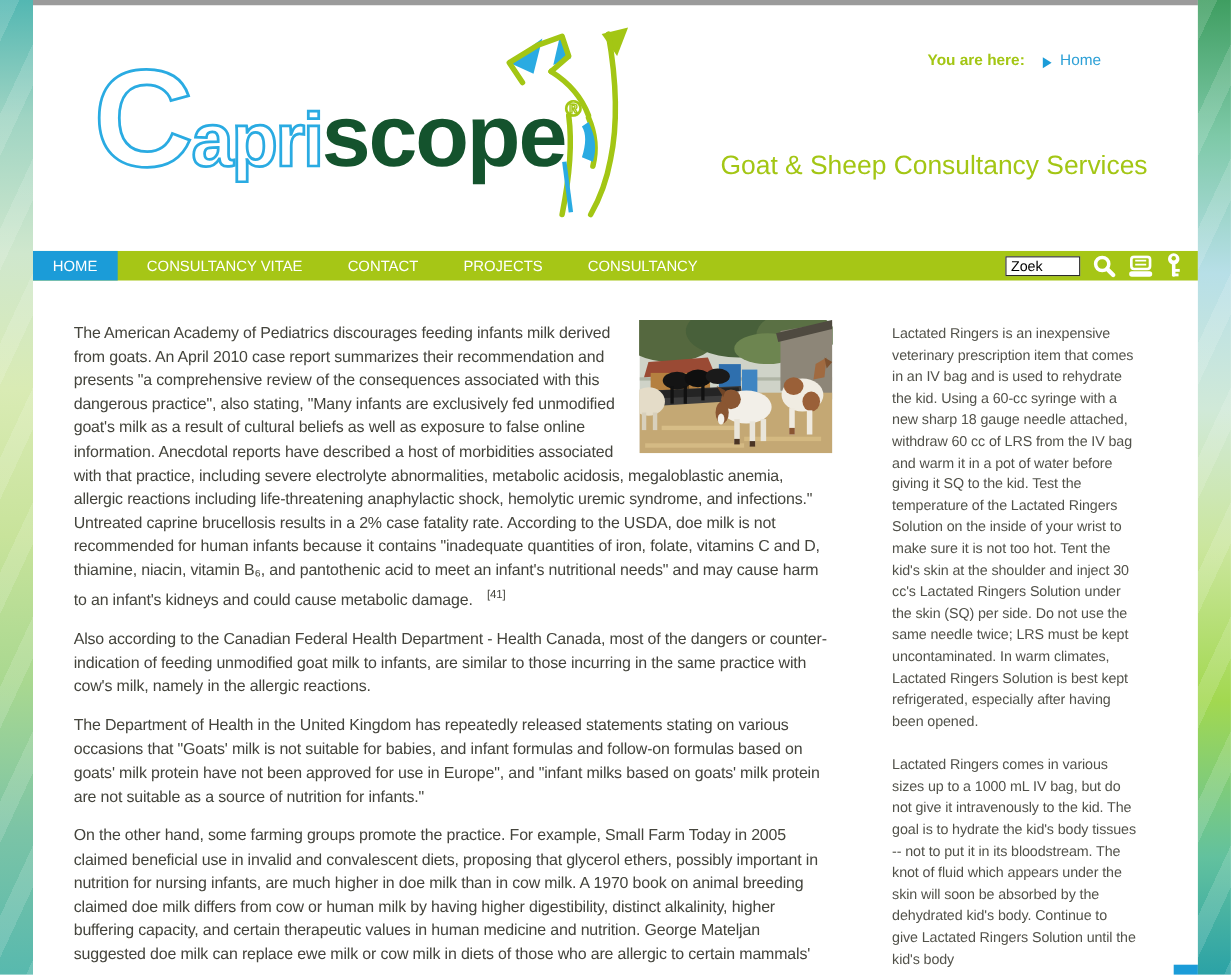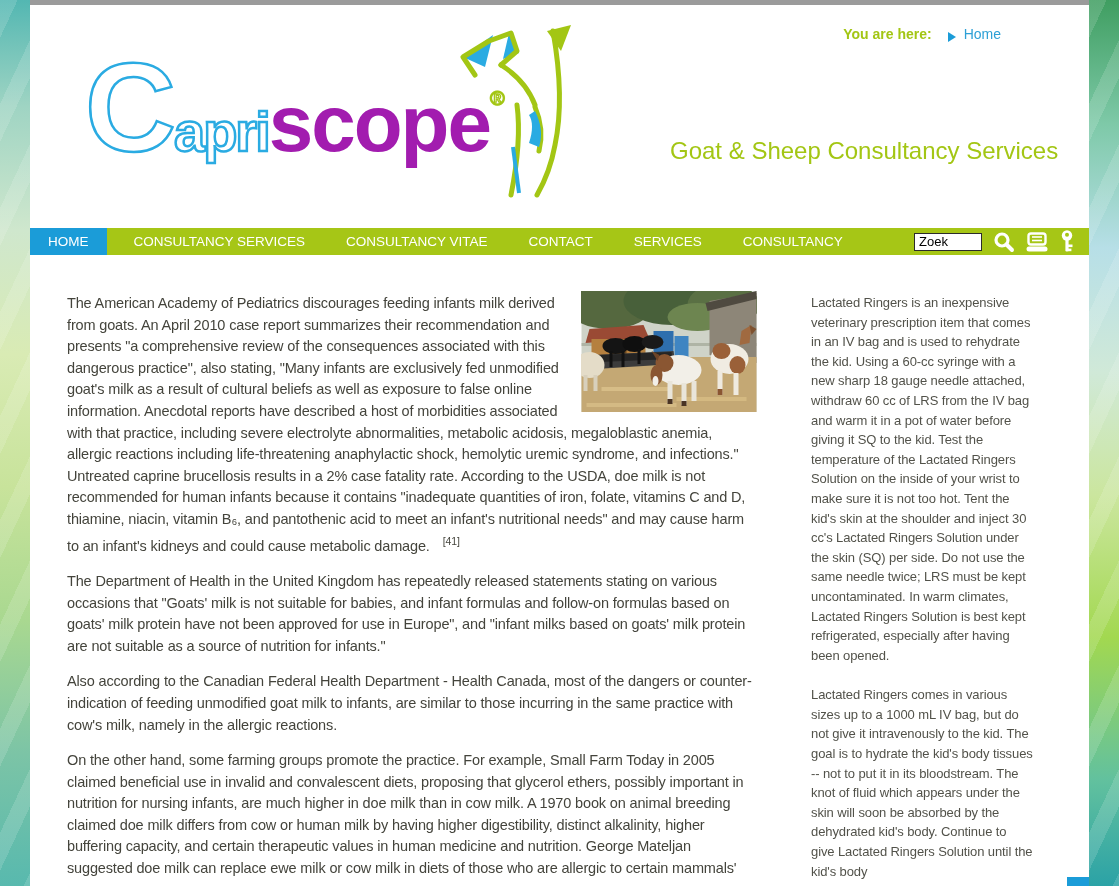--- a/index.html
+++ b/index.html
@@ -19,27 +19,27 @@
 
   .top-bar { height:5px; background:#9b9b9b; }
 
   
   .header { position:relative; height:223px; background:#fff; }
   .logo { position:absolute; left:55px; top:30px; display:flex; align-items:baseline;
     font-weight:bold; letter-spacing:-2px; cursor:pointer; }
   .logo-outline { color:#ffffff; -webkit-text-stroke:2.5px #2aabe2;
     text-shadow:0 0 1px #2aabe2; }
   .logo-c { font-size:126px; }
-  .logo-apri { font-size:56px; }
-  .logo-scope { font-size:80px; color:#a21caf; }
+  .logo-apri { font-size:69px; }
+  .logo-scope { font-size:80px; color:#14532d; }
   .logo-reg { font-size:20px; color:#ffffff; -webkit-text-stroke:1.2px #a3c614;
     text-shadow:0 0 1px #a3c614; position:relative; top:-46px; letter-spacing:0; }
   .goat-art { position:absolute; left:425px; top:18px; }
-  .tagline { position:absolute; left:640px; top:132px; font-size:24px; color:#a3c614; }
-  .breadcrumb { position:absolute; right:88px; top:21px; display:flex; align-items:flex-end;
+  .tagline { position:absolute; left:625px; top:132px; font-size:24px; color:#a3c614; }
+  .breadcrumb { position:absolute; right:88px; top:41px; display:flex; align-items:flex-end;
     font-size:14px; }
   .breadcrumb-label { color:#a3c614; font-weight:bold; }
   .breadcrumb-arrow { width:0; height:0; border-left:8px solid #1b9cd8;
     border-top:5.5px solid transparent; border-bottom:5.5px solid transparent; margin:0 8px 0 16px; }
   .breadcrumb-link { color:#2da0d6; text-decoration:none; cursor:pointer; }
 
   
   .nav { display:flex; align-items:stretch; height:27px; background:#a6c616; }
   .nav-item { color:#fff; font-size:13.5px; line-height:27px; padding:0 14px;
     cursor:pointer; white-space:nowrap; }
@@ -102,24 +102,23 @@
 
     <div class="breadcrumb">
       <span class="breadcrumb-label">You are here:</span>
       <span class="breadcrumb-arrow"></span>
       <span class="breadcrumb-link">Home</span>
     </div>
   </div>
 
   <div class="nav">
     <div class="nav-item active">HOME</div>
-    <div class="nav-item">CONSULTANCY SERVICES</div>
     <div class="nav-item">CONSULTANCY VITAE</div>
     <div class="nav-item">CONTACT</div>
-    <div class="nav-item">SERVICES</div>
+    <div class="nav-item">PROJECTS</div>
     <div class="nav-item">CONSULTANCY</div>
 
     <div class="nav-right">
       <input class="search-input" value="Zoek" style="">
       <span class="nav-icon">
         <svg width="22" height="22" viewBox="0 0 22 22">
           <circle cx="9" cy="9" r="6" fill="none" stroke="#fff" stroke-width="3.2"></circle>
           <line x1="13.5" y1="13.5" x2="19" y2="19" stroke="#fff" stroke-width="4" stroke-linecap="round"></line>
         </svg>
       </span>
@@ -191,22 +190,22 @@
             <ellipse cx="140" cy="60" rx="9" ry="8" fill="#9a6038"></ellipse>
             <ellipse cx="156" cy="74" rx="8" ry="9" fill="#9a6038"></ellipse>
             <polygon points="160,40 170,34 168,52 158,54" fill="#a06a40"></polygon>
             <polygon points="168,34 175,38 170,44" fill="#7e5230"></polygon>
             <rect x="136" y="80" width="5" height="24" fill="#efeadf"></rect>
             <rect x="152" y="82" width="5" height="22" fill="#efeadf"></rect>
             <rect x="136" y="98" width="5" height="6" fill="#8a5632"></rect>
           </svg>
         </span><span>The American Academy of Pediatrics discourages feeding infants milk derived from goats. An April 2010 case report summarizes their recommendation and presents "a comprehensive review of the consequences associated with this dangerous practice", also stating, "Many infants are exclusively fed unmodified goat's milk as a result of cultural beliefs as well as exposure to false online information. Anecdotal reports have described a host of morbidities associated with that practice, including severe electrolyte abnormalities, metabolic acidosis, megaloblastic anemia, allergic reactions including life-threatening anaphylactic shock, hemolytic uremic syndrome, and infections." Untreated caprine brucellosis results in a 2% case fatality rate. According to the USDA, doe milk is not recommended for human infants because it contains "inadequate quantities of iron, folate, vitamins C and D, thiamine, niacin, vitamin B₆, and pantothenic acid to meet an infant's nutritional needs" and may cause harm to an infant's kidneys and could cause metabolic damage.</span><sup class="ref">[41]</sup>
       </p>
+      <p>Also according to the Canadian Federal Health Department - Health Canada, most of the dangers or counter-indication of feeding unmodified goat milk to infants, are similar to those incurring in the same practice with cow's milk, namely in the allergic reactions.</p>
       <p>The Department of Health in the United Kingdom has repeatedly released statements stating on various occasions that  "Goats' milk is not suitable for babies, and infant formulas and follow-on formulas based on goats' milk protein have not been approved for use in Europe", and "infant milks based on goats' milk protein are not suitable as a source of nutrition for infants."</p>
-      <p>Also according to the Canadian Federal Health Department - Health Canada, most of the dangers or counter-indication of feeding unmodified goat milk to infants, are similar to those incurring in the same practice with cow's milk, namely in the allergic reactions.</p>
       <p>On the other hand, some farming groups promote the practice. For example, Small Farm Today in 2005 claimed beneficial use in invalid and convalescent diets, proposing that glycerol ethers, possibly important in nutrition for nursing infants, are much higher in doe milk than in cow milk. A 1970 book on animal breeding claimed doe milk differs from cow or human milk by having higher digestibility, distinct alkalinity, higher buffering capacity, and certain therapeutic values in human medicine and nutrition. George Mateljan suggested doe milk can replace ewe milk or cow milk in diets of those who are allergic to certain mammals'</p>
     </div>
 
     <div class="sidebar">
       <p>Lactated Ringers is an inexpensive veterinary prescription item that comes in an IV bag and is used to rehydrate the kid. Using a 60-cc syringe with a new sharp 18 gauge needle attached, withdraw 60 cc of LRS from the IV bag and warm it in a pot of water before giving it SQ to the kid. Test the temperature of the Lactated Ringers Solution on the inside of your wrist to make sure it is not too hot. Tent the kid's skin at the shoulder and inject 30 cc's Lactated Ringers Solution under the skin (SQ) per side. Do not use the same needle twice; LRS must be kept uncontaminated. In warm climates, Lactated Ringers Solution is best kept refrigerated, especially after having been opened.</p>
       <p>Lactated Ringers comes in various sizes up to a 1000 mL IV bag, but do not give it intravenously to the kid. The goal is to hydrate the kid's body tissues -- not to put it in its bloodstream. The knot of fluid which appears under the skin will soon be absorbed by the dehydrated kid's body. Continue to give Lactated Ringers Solution until the kid's body</p>
     </div>
   </div>
 
   <div class="footer-accent"></div>

